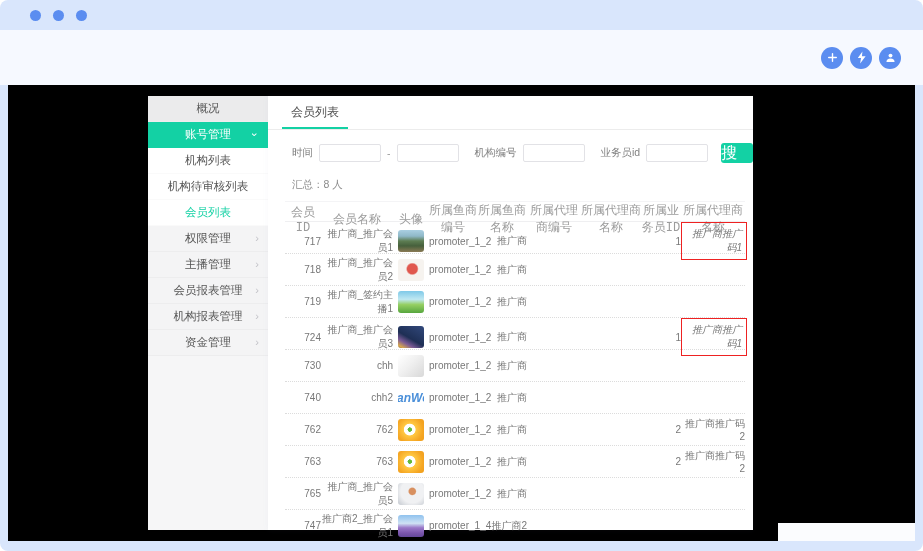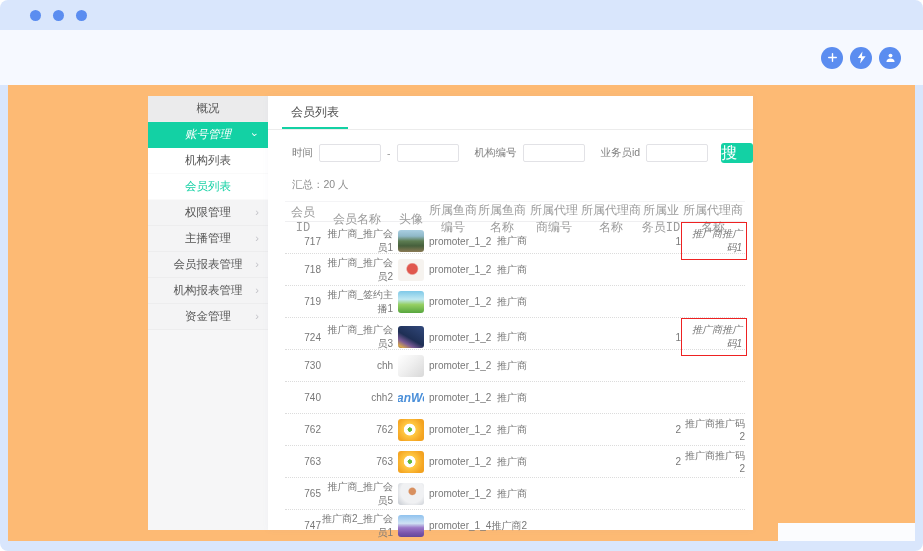--- a/index.html
+++ b/index.html
@@ -5,26 +5,26 @@
   html,body{margin:0;padding:0;background:#ffffff;}
   body{width:923px;height:551px;position:relative;font-family:"Liberation Sans","DejaVu Sans",sans-serif;}
   .window{position:absolute;inset:0;background:var(--frame,#d9e6fc);border-radius:8px;overflow:hidden;}
   
   .titlebar{height:30px;display:flex;align-items:center;padding-left:30px;gap:12px;}
   .dot{width:11px;height:11px;border-radius:50%;background:var(--icon-blue,#4c86ef);}
   
   .toolbar{height:55px;background:#f6f9ff;display:flex;align-items:center;justify-content:flex-end;padding-right:22px;gap:7px;}
   .tool-circle{width:22px;height:22px;border-radius:50%;background:var(--icon-blue,#5b8df0);display:flex;align-items:center;justify-content:center;cursor:pointer;}
   
-  .content{position:absolute;top:85px;left:8px;right:8px;bottom:10px;background:#fdba74;overflow:hidden;padding-left:11px;}
+  .content{position:absolute;top:85px;left:8px;right:8px;bottom:10px;background:#000000;overflow:hidden;padding-left:11px;}
   
   .sidebar{position:absolute;left:140px;top:11px;width:120px;bottom:11px;background:#f6f6f7;font-size:11.5px;color:#555;}
   .s-item{height:25px;display:flex;align-items:center;justify-content:center;position:relative;background:#f4f4f5;border-bottom:1px solid #ededee;cursor:pointer;}
   .s-item.first{background:#ebebec;}
-  .s-item.active{background:var(--accent,#13d1a4);color:#fff;border-color:var(--accent,#13d1a4);font-style:italic;}
+  .s-item.active{background:var(--accent,#13d1a4);color:#fff;border-color:var(--accent,#13d1a4);}
   .s-item.sub{background:#ffffff;border-bottom:1px solid #fafafa;text-align:right;}
   .s-item.sub.active-sub{color:var(--accent,#13d1a4);}
   .chev{position:absolute;right:9px;font-size:11px;color:#c3c3c8;line-height:1;}
   .s-item.active .chev{color:#ffffff;transform:rotate(90deg);right:11px;top:7px;}
   
   .card{position:absolute;left:260px;top:11px;width:485px;bottom:11px;background:#ffffff;box-shadow:0 0 6px rgba(120,140,180,.06);}
   .tabbar{height:33px;border-bottom:1px solid #ececec;position:relative;}
   .tab{position:absolute;left:14px;top:0;height:31px;line-height:33px;padding:0 9px;font-size:12px;color:#4f4f4f;border-bottom:2px solid var(--accent,#13d1a4);cursor:pointer;}
   .filters{display:flex;align-items:center;margin:13px 0 0 24px;font-size:10.5px;color:#828282;}
   .filters .lbl{margin-right:6px;white-space:nowrap;}
@@ -84,20 +84,24 @@
   <div class="s-item active">
     <span>账号管理</span>
     <span class="chev">›</span>
   </div>
 
   <div class="s-item sub">
     <span>机构列表</span>
 
   </div>
 
+  <div class="s-item sub">
+    <span>机构待审核列表</span>
+
+  </div>
 
   <div class="s-item sub active-sub">
     <span>会员列表</span>
 
   </div>
 
   <div class="s-item">
     <span>权限管理</span>
     <span class="chev">›</span>
   </div>
@@ -133,21 +137,21 @@
         <input value="" style="">
         <span class="dash">-</span>
         <input value="" style="">
         <span class="lbl gap-l">机构编号</span>
         <input value="" style="">
         <span class="lbl gap-l">业务员id</span>
         <input value="" style="">
         <button class="btn-search">搜索</button>
       </div>
 
-      <div class="summary">汇总：20 人</div>
+      <div class="summary">汇总：8 人</div>
 
       <div class="table">
         <div class="grid9 thead">
           <span>会员ID</span>
           <span>会员名称</span>
           <span>头像</span>
           <span>所属鱼商编号</span>
           <span>所属鱼商名称</span>
           <span>所属代理商编号</span>
           <span>所属代理商名称</span>

